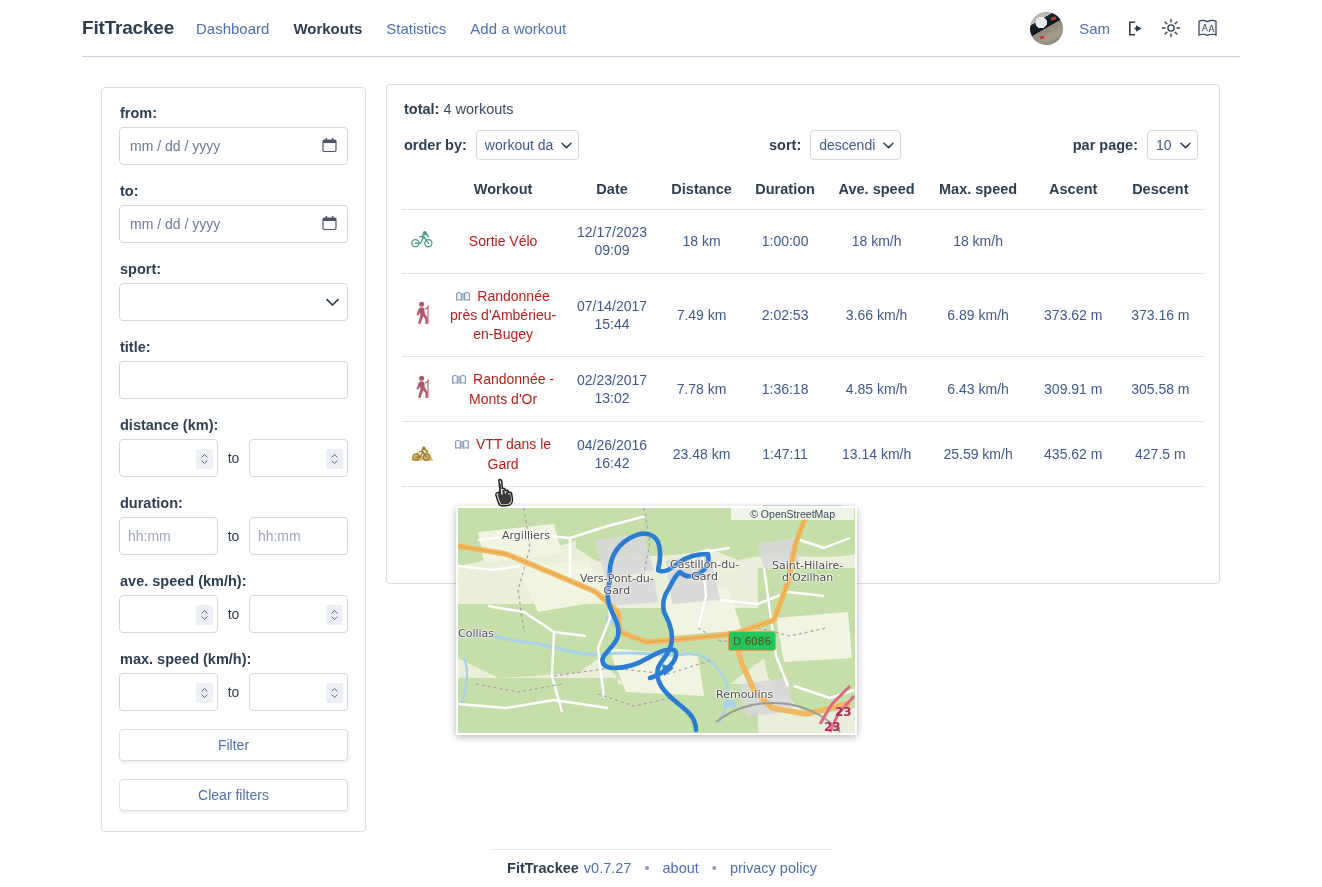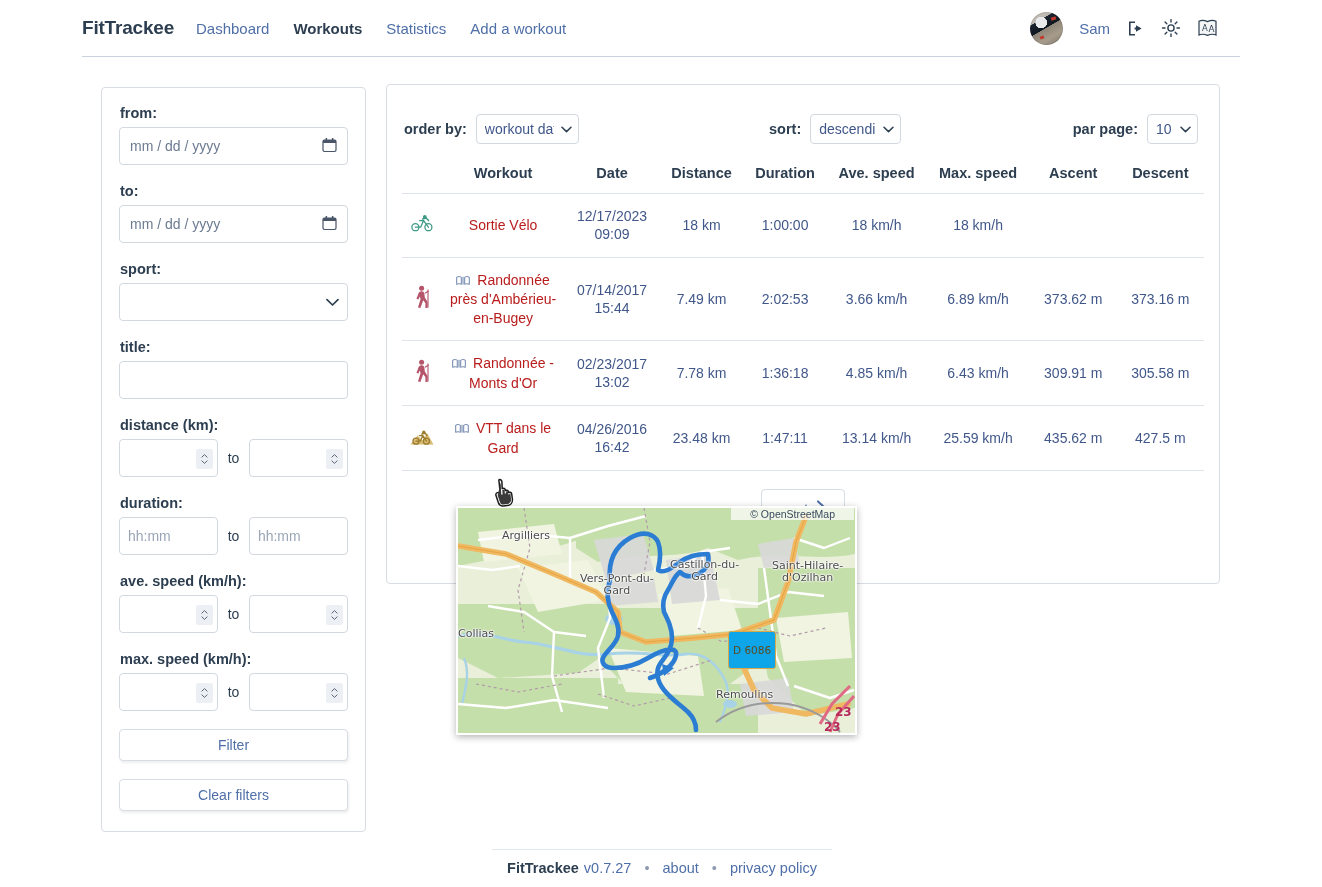--- a/index.html
+++ b/index.html
@@ -180,22 +180,22 @@
     position:absolute; right:1px; top:0px; font-size:10.5px; color:#3b4a5e;
     background:rgba(255,255,255,.72); padding:0 19px; z-index:9;
   }
   .mlabel {
     position:absolute; font-size:11px; color:#4b4b4b; font-family:"DejaVu Sans", sans-serif;
     text-align:center; line-height:1.12; white-space:pre; z-index:8;
     text-shadow:0 0 2px #fff,0 0 2px #fff,0 0 2px #fff,0 0 2px #fff;
   }
   #road-shield {
     position:absolute; left:270px; top:123px; z-index:8;
-    border:1px solid #d8a84a; background:#0ea5e9; border-radius:3px;
-    font-size:10.5px; color:#5b4a20; padding:12px 4px;
+    border:1px solid #d8a84a; background:#22c55e; border-radius:3px;
+    font-size:10.5px; color:#5b4a20; padding:3px 4px;
     font-family:"DejaVu Sans", sans-serif;
   }
   .hwy-no {
     position:absolute; font-size:12px; color:#b6295a; font-weight:bold; z-index:8;
     font-family:"DejaVu Sans", sans-serif;
   }
 
   
   #cursor { position:absolute; left:494px; top:421px; z-index:90; }
 
@@ -394,20 +394,24 @@
         </span>
       </div>
     </div>
 
     <button class="btn">Filter</button>
     <button class="btn">Clear filters</button>
   </div>
 
   <div id="workouts-card">
 
+    <div id="total-line">
+      <b>total:</b>
+      <span class="cnt">4 workouts</span>
+    </div>
 
     <div id="controls">
       <div class="ctl" style="left:2px;">
         <b>order by:</b>
         <span class="selbox">
           <select style="width:103px;">
             <option>workout date</option>
           </select>
           <span class="chev2">
             <svg width="11" height="7" viewBox="0 0 11 7">

